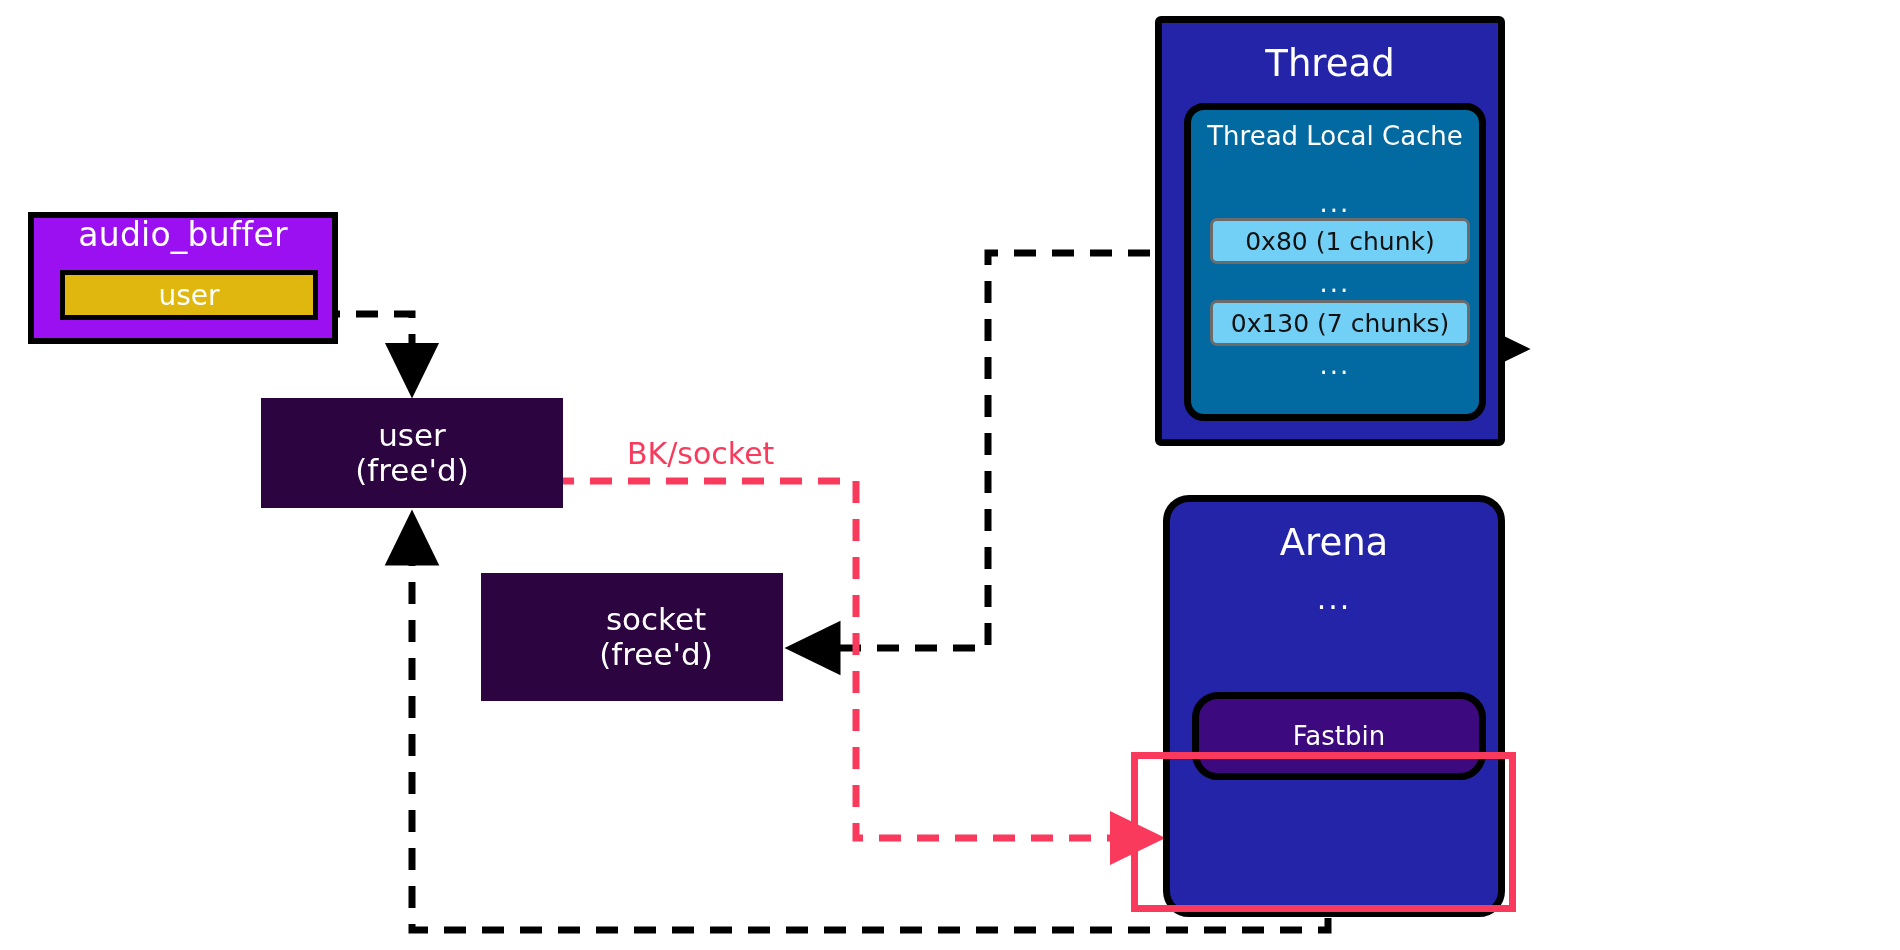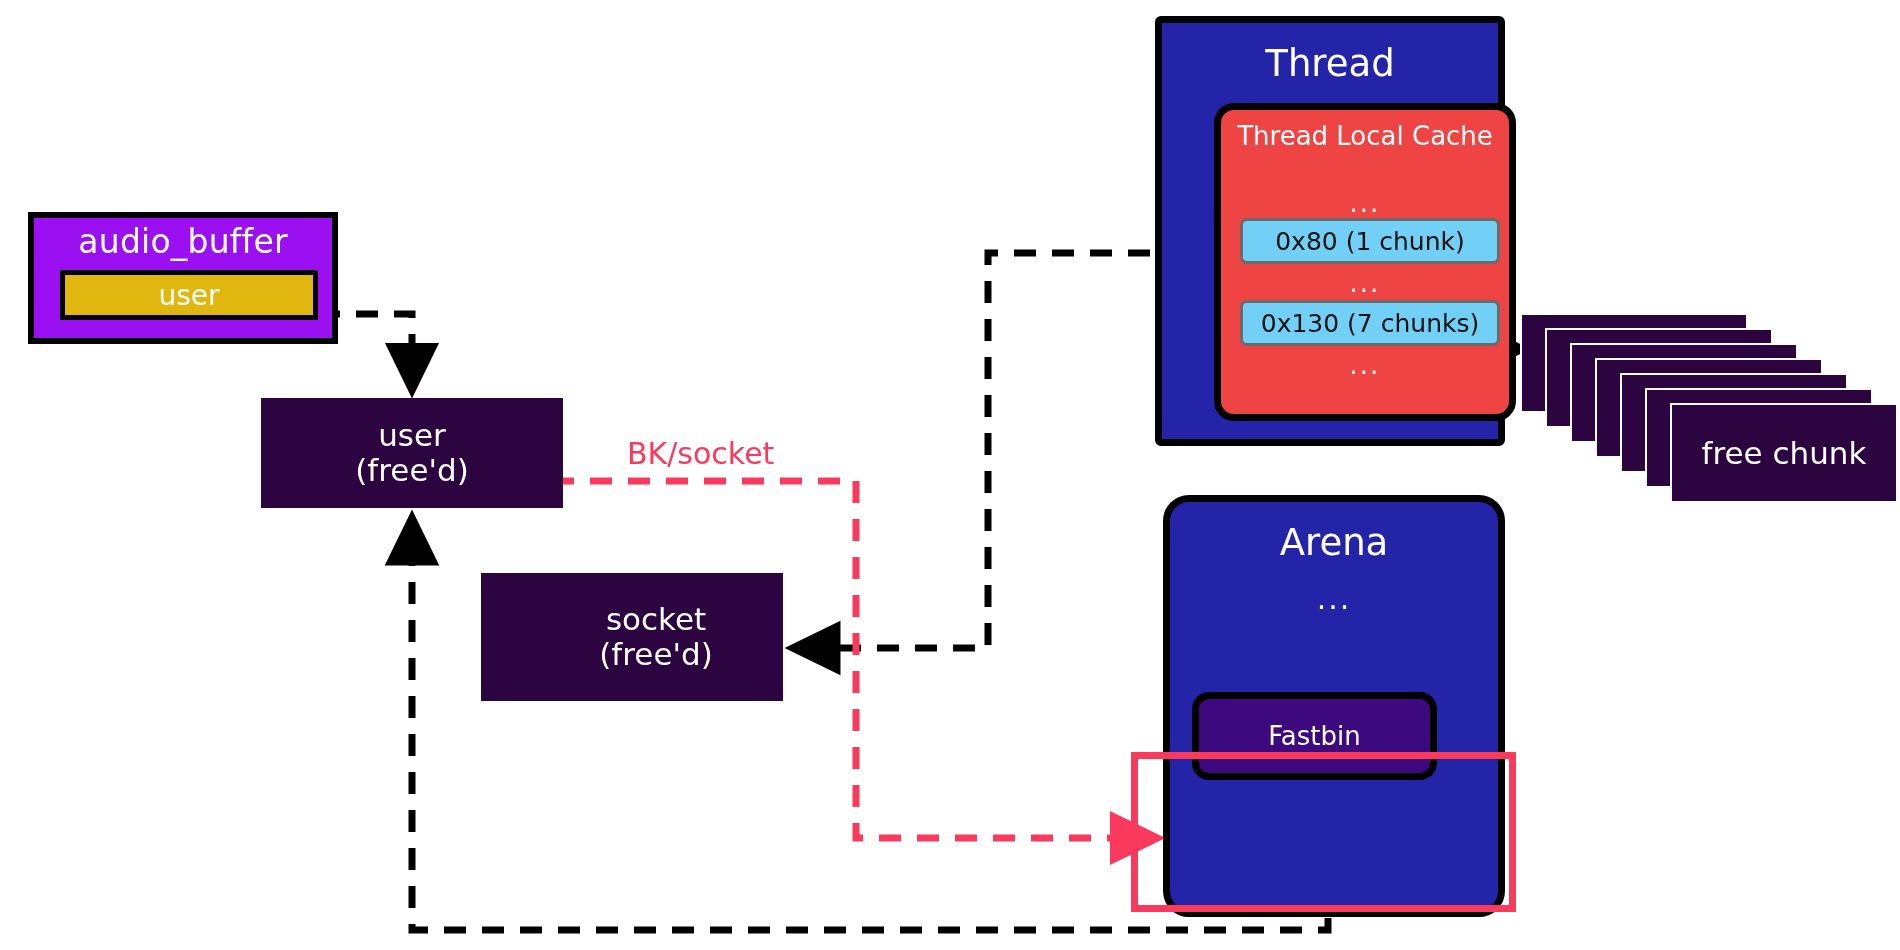--- a/index.html
+++ b/index.html
@@ -7,52 +7,52 @@
   #stage{position:relative;width:1900px;height:950px;background:#fff;}
   #wires{position:absolute;left:0;top:0;width:1900px;height:950px;pointer-events:none;}
 
   .node{position:absolute;box-sizing:border-box;display:flex;flex-direction:column;
         align-items:center;justify-content:center;text-align:center;color:#fff;}
 
   
   #audio-buffer{left:28px;top:212px;width:310px;height:132px;background:#9B10F0;
     border:6px solid #000;display:block;}
   #audio-buffer .ab-title{font-size:33px;color:#fff;text-align:center;line-height:1;
-    padding-top:7px;letter-spacing:0.2px;}
+    letter-spacing:0.2px;}
   #user-slot{position:absolute;left:26px;top:52px;width:258px;height:50px;background:#E0B70E;
     border:5px solid #000;box-sizing:border-box;display:flex;align-items:center;
     justify-content:center;font-size:28px;color:#fff;}
 
   
   .darkbox{background:#2B0440;border:0;}
   #user-freed{left:261px;top:398px;width:302px;height:110px;font-size:31px;line-height:1.12;}
   #socket-freed{left:481px;top:573px;width:302px;height:128px;font-size:31px;line-height:1.12;padding-left:48px;}
 
   
   .bigbox{position:absolute;box-sizing:border-box;background:#2424A8;border:7px solid #000;
     border-radius:26px;color:#fff;}
   #thread-box{left:1155px;top:16px;width:350px;height:430px;border-radius:6px;}
   #arena-box{left:1163px;top:495px;width:342px;height:422px;}
   .bigbox .big-title{text-align:center;font-size:37px;padding-top:22px;line-height:1;}
   .dots{text-align:center;font-size:30px;color:#fff;line-height:0.8;letter-spacing:2px;}
 
   
   #tcache{position:absolute;left:22px;top:80px;width:302px;height:318px;box-sizing:border-box;
-    background:#ef4444;border:7px solid #000;border-radius:20px;margin-left:30px;}
+    background:#0369a1;border:7px solid #000;border-radius:20px;}
   #tcache .tc-title{text-align:center;font-size:26px;line-height:1.12;padding-top:12px;color:#fff;}
   .chunkbin{position:absolute;left:19px;width:260px;height:46px;box-sizing:border-box;
     background:#72CFF5;border:3px solid #6b6b6b;border-radius:7px;color:#111;
     display:flex;align-items:center;justify-content:center;font-size:25px;}
   #bin-0x80{top:108px;}
   #bin-0x130{top:190px;}
   .tc-dots{position:absolute;left:0;width:100%;text-align:center;font-size:26px;color:#fff;letter-spacing:2px;}
 
   
-  .arenabin{position:absolute;left:22px;width:245px;box-sizing:border-box;background:#3C0A7E;
-    border:7px solid #000;border-radius:17px;color:#fff;display:flex;align-items:center;
+  .arenabin{position:absolute;left:22px;width:294px;box-sizing:border-box;background:#3C0A7E;
+    border:7px solid #000;border-radius:26px;color:#fff;display:flex;align-items:center;
     justify-content:center;text-align:center;font-size:26px;line-height:1.18;}
   #fastbin{top:190px;height:88px;}
   #unsorted{top:300px;height:98px;}
 
   
   #chunk-stack{position:absolute;left:1520px;top:313px;width:370px;height:190px;}
   .chunk{position:absolute;background:#2B0440;width:228px;height:100px;box-sizing:border-box;
     border:2px solid #ffffff;}
   #chunk-label{position:absolute;left:150px;top:90px;width:228px;height:100px;background:#2B0440;
     border:2px solid #fff;box-sizing:border-box;display:flex;align-items:center;
@@ -127,28 +127,19 @@
   <div class="bigbox" id="arena-box">
     <div class="big-title">Arena</div>
     <div class="dots" style="padding-top:26px">...</div>
 
     <div class="arenabin" id="fastbin">Fastbin</div>
 
   </div>
 
   <div id="red-rect"></div>
 
-  <div id="chunk-stack">
-    <div class="chunk" style="left:0px;top:0px"></div>
-    <div class="chunk" style="left:25px;top:15px"></div>
-    <div class="chunk" style="left:50px;top:30px"></div>
-    <div class="chunk" style="left:75px;top:45px"></div>
-    <div class="chunk" style="left:100px;top:60px"></div>
-    <div class="chunk" style="left:125px;top:75px"></div>
-    <div id="chunk-label">free chunk</div>
-  </div>
 
   <div class="label" id="bk-socket">BK/socket</div>
 
   <div class="label" id="no-control">
   </div>
 
 </div>
 
 </body></html>

